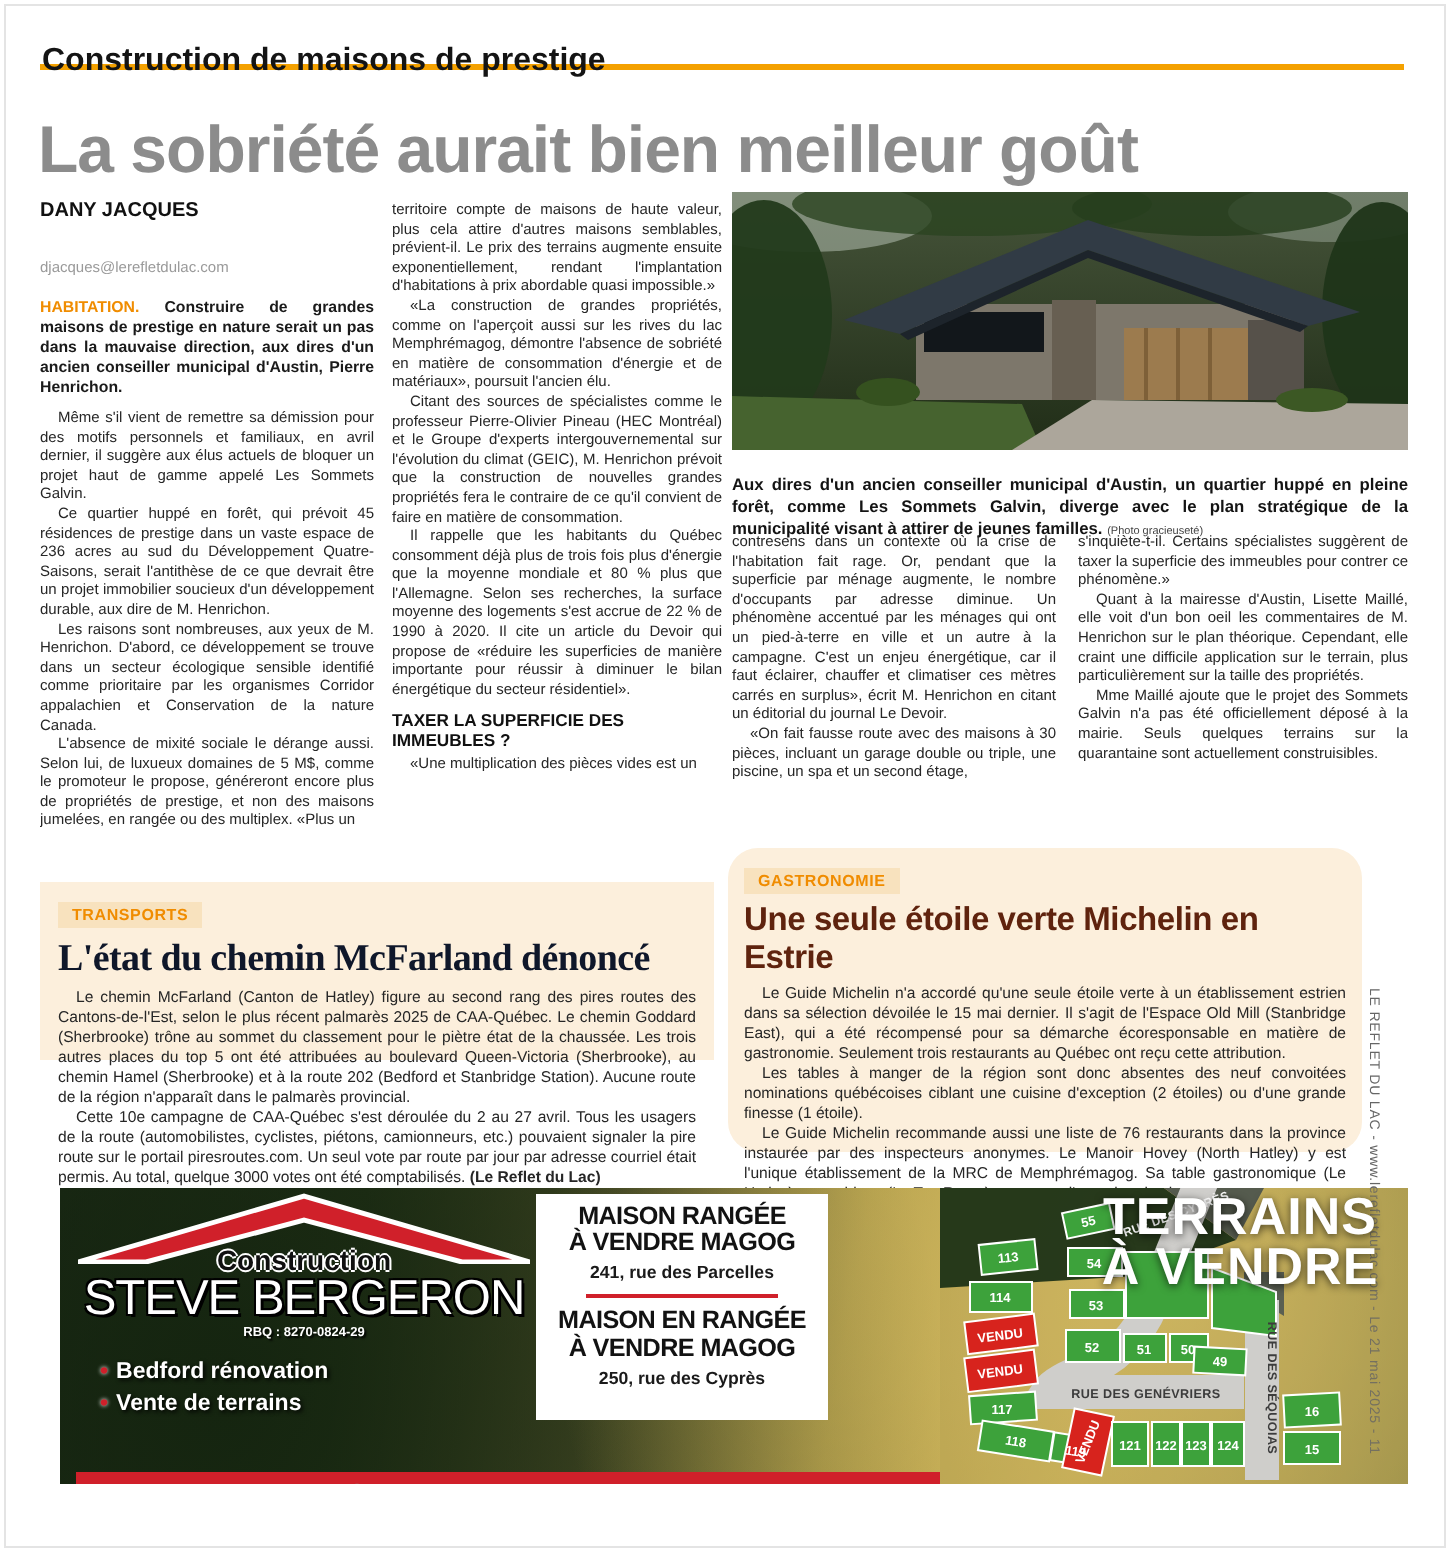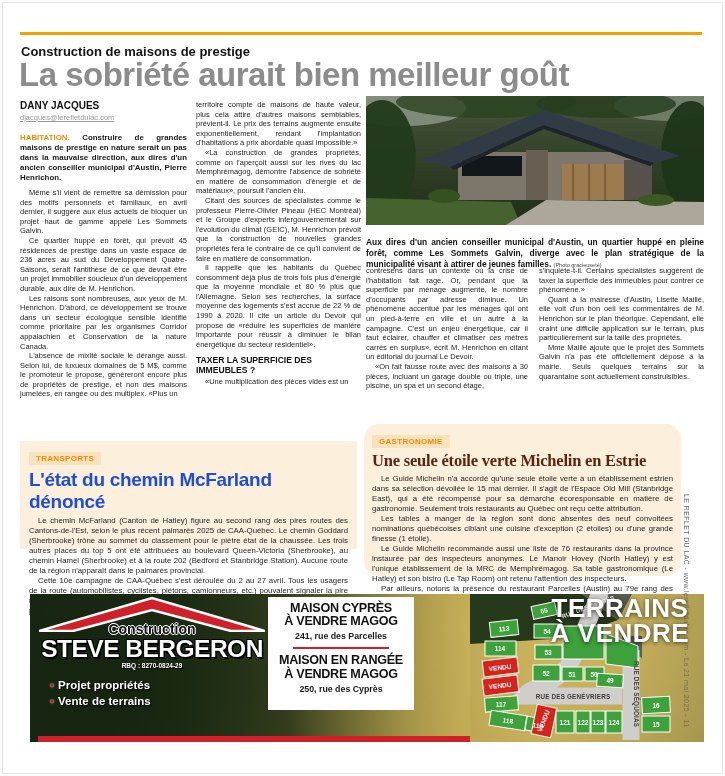--- a/index.html
+++ b/index.html
@@ -1,49 +1,49 @@
 <!DOCTYPE html>
 <html><head>
 <meta charset="utf-8">
 <style>
   html,body{margin:0;padding:0;background:#fff;}
   .page{position:relative;width:725px;height:776px;background:#ffffff;
         font-family:"Liberation Sans",sans-serif;overflow:hidden;color:#1c1c1c;}
   .frame{position:absolute;inset:2px;border:1px solid #e4e4e4;pointer-events:none;}
   .toprule{position:absolute;left:20px;top:32px;width:682px;height:3px;background:#F4A100;}
-  .kicker{position:absolute;left:21px;top:44px;font-size:13px;font-weight:800;color:#141414;}
+  .kicker{position:absolute;left:21px;top:22px;font-size:16px;font-weight:800;color:#141414;}
   .headline{position:absolute;left:19px;top:56px;font-size:33px;font-weight:800;color:#8c8c8c;letter-spacing:-0.5px;}
   .byline-name{font-size:10px;font-weight:800;color:#111;}
-  .byline-email{font-size:7.5px;color:#9a9a9a;margin-top:2px;margin-bottom:11px;text-decoration:underline;}
+  .byline-email{font-size:7.5px;color:#9a9a9a;margin-top:18px;margin-bottom:11px;}
   .col{position:absolute;overflow:hidden;}
   .body-p{font-size:7.5px;line-height:9.6px;text-align:justify;margin:0;color:#262626;}
   .indent{text-indent:9px;}
   .lede{font-size:7.9px;line-height:10px;font-weight:800;text-align:justify;margin:0 0 5px 0;color:#1a1a1a;}
   .lede-label{color:#F08C00;font-weight:800;}
   .subhead{font-size:8.6px;font-weight:800;margin:6px 0 2px 0;color:#111;}
   .photo{position:absolute;left:366px;top:96px;width:338px;height:129px;overflow:hidden;background:#2a3a22;}
   .caption{position:absolute;left:366px;top:229px;width:338px;font-size:8.4px;line-height:11px;
            font-weight:800;text-align:justify;color:#141414;}
   .caption-credit{font-size:5.5px;font-weight:400;color:#444;}
   .section{position:absolute;background:#FCEFDC;padding:6px 9px 7px 9px;box-sizing:border-box;}
   .sec-label{display:inline-block;background:#F8E2BE;color:#F08C00;font-weight:800;font-size:8px;
              padding:2px 7px;letter-spacing:0.3px;}
-  .sec-title-lg{font-size:19px;font-weight:800;color:#1d4ed8;margin:4px 0 3px 0;letter-spacing:-0.3px;}
-  .sec-title-md{font-size:16.5px;font-weight:800;color:#5F230E;margin:3px 0 3px 0;letter-spacing:-0.2px;font-family:Liberation Serif, serif;}
+  .sec-title-lg{font-size:19px;font-weight:800;color:#0f172a;margin:4px 0 3px 0;letter-spacing:-0.3px;font-family:Liberation Serif, serif;}
+  .sec-title-md{font-size:16.5px;font-weight:800;color:#5F230E;margin:3px 0 3px 0;letter-spacing:-0.2px;}
   .sec-p{font-size:7.8px;line-height:10px;text-align:justify;margin:0;color:#262626;}
   .sec-p .credit{font-weight:800;}
   .adstrip{position:absolute;left:30px;top:594px;width:674px;height:148px;overflow:hidden;
     background:
       radial-gradient(circle at 82% 30%, rgba(224,196,108,.8), rgba(224,196,108,0) 55%),
       radial-gradient(circle at 12% 70%, rgba(18,34,14,.85), rgba(18,34,14,0) 60%),
       linear-gradient(100deg,#1d2b17 0%,#263619 22%,#4c4f28 40%,#a2913f 58%,#c0a94e 76%,#7d7a3a 100%);}
   .bergeron{position:absolute;left:6px;top:2px;width:232px;text-align:center;color:#fff;}
   .construction{position:relative;margin-top:-15px;font-size:14px;font-weight:800;color:#101010;
       text-shadow:-1px 0 #fff,1px 0 #fff,0 -1px #fff,0 1px #fff;}
-  .steve{font-size:24.5px;font-weight:700;letter-spacing:-0.5px;line-height:24px;color:#fff;
+  .steve{font-size:24.5px;font-weight:400;letter-spacing:-0.5px;line-height:24px;color:#fff;
       text-shadow:1.5px 1.5px 0 #000,-1px -1px 0 #000,1px -1px 0 #000,-1px 1px 0 #000;}
   .rbq{font-size:6.5px;font-weight:700;color:#fff;text-shadow:1px 1px 1px #000;margin-top:1px;}
   .ad-bullets{margin:9px 0 0 14px;text-align:left;}
   .ad-bullet{font-size:11.5px;font-weight:800;color:#fff;line-height:15.5px;text-shadow:1px 1px 2px #000;}
   .dot{color:#D0202A;text-shadow:0 0 2px #fff;margin-right:4px;}
   .listingbox{position:absolute;left:238px;top:3px;width:146px;height:113px;background:#fff;
       text-align:center;padding:5px 4px;box-sizing:border-box;}
   .lst-title{font-size:12.6px;line-height:13.2px;font-weight:800;color:#121212;letter-spacing:-0.3px;}
   .lst-addr{font-size:8.8px;font-weight:700;color:#1a1a1a;margin-top:3px;}
   .red-div{width:70%;border:none;border-top:2px solid #D0202A;margin:6px auto 5px auto;}
@@ -128,21 +128,21 @@
     <p class="body-p">contresens dans un contexte où la crise de l'habitation fait rage. Or, pendant que la superficie par ménage augmente, le nombre d'occupants par adresse diminue. Un phénomène accentué par les ménages qui ont un pied-à-terre en ville et un autre à la campagne. C'est un enjeu énergétique, car il faut éclairer, chauffer et climatiser ces mètres carrés en surplus», écrit M. Henrichon en citant un éditorial du journal Le Devoir.</p>
     <p class="body-p indent">«On fait fausse route avec des maisons à 30 pièces, incluant un garage double ou triple, une piscine, un spa et un second étage,</p>
   </div>
 
   <div class="col" style="left:539px;top:266px;width:165px;height:168px;">
     <p class="body-p">s'inquiète-t-il. Certains spécialistes suggèrent de taxer la superficie des immeubles pour contrer ce phénomène.»</p>
     <p class="body-p indent">Quant à la mairesse d'Austin, Lisette Maillé, elle voit d'un bon oeil les commentaires de M. Henrichon sur le plan théorique. Cependant, elle craint une difficile application sur le terrain, plus particulièrement sur la taille des propriétés.</p>
     <p class="body-p indent">Mme Maillé ajoute que le projet des Sommets Galvin n'a pas été officiellement déposé à la mairie. Seuls quelques terrains sur la quarantaine sont actuellement construisibles.</p>
   </div>
 
-  <div class="section" style="left:20px;top:441px;width:337px;height:108px;">
+  <div class="section" style="left:20px;top:441px;width:337px;height:89px;">
     <span class="sec-label">TRANSPORTS</span>
     <div class="sec-title-lg">L'état du chemin McFarland dénoncé</div>
     <p class="sec-p indent">Le chemin McFarland (Canton de Hatley) figure au second rang des pires routes des Cantons-de-l'Est, selon le plus récent palmarès 2025 de CAA-Québec. Le chemin Goddard (Sherbrooke) trône au sommet du classement pour le piètre état de la chaussée. Les trois autres places du top 5 ont été attribuées au boulevard Queen-Victoria (Sherbrooke), au chemin Hamel (Sherbrooke) et à la route 202 (Bedford et Stanbridge Station). Aucune route de la région n'apparaît dans le palmarès provincial.</p>
     <p class="sec-p indent"><span>Cette 10e campagne de CAA-Québec s'est déroulée du 2 au 27 avril. Tous les usagers de la route (automobilistes, cyclistes, piétons, camionneurs, etc.) pouvaient signaler la pire route sur le portail piresroutes.com. Un seul vote par route par jour par adresse courriel était permis. Au total, quelque 3000 votes ont été comptabilisés.</span> <span class="credit">(Le Reflet du Lac)</span></p>
   </div>
 
   <div class="section" style="left:364px;top:424px;width:317px;height:152px;padding-left:8px;padding-right:8px;border-radius:15px;">
     <span class="sec-label">GASTRONOMIE</span>
     <div class="sec-title-md">Une seule étoile verte Michelin en Estrie</div>
     <p class="sec-p indent">Le Guide Michelin n'a accordé qu'une seule étoile verte à un établissement estrien dans sa sélection dévoilée le 15 mai dernier. Il s'agit de l'Espace Old Mill (Stanbridge East), qui a été récompensé pour sa démarche écoresponsable en matière de gastronomie. Seulement trois restaurants au Québec ont reçu cette attribution.</p>
@@ -154,27 +154,27 @@
   <div class="adstrip">
 
     <div class="bergeron">
       <svg width="226" height="36" viewBox="0 0 226 36">
         <polygon points="0,35 113,2 226,35 192,35 113,14 34,35" fill="#D0202A" stroke="#ffffff" stroke-width="2.5"></polygon>
       </svg>
       <div class="construction">Construction</div>
       <div class="steve">STEVE BERGERON</div>
       <div class="rbq">RBQ : 8270-0824-29</div>
       <div class="ad-bullets">
-        <div class="ad-bullet"><span class="dot">•</span><span>Projet propriétés</span></div>
+        <div class="ad-bullet"><span class="dot">•</span><span>Bedford rénovation</span></div>
         <div class="ad-bullet"><span class="dot">•</span><span>Vente de terrains</span></div>
       </div>
     </div>
 
     <div class="listingbox">
-      <div class="lst-title">MAISON CYPRÈS</div>
+      <div class="lst-title">MAISON RANGÉE</div>
       <div class="lst-title">À VENDRE MAGOG</div>
       <div class="lst-addr">241, rue des Parcelles</div>
       <hr class="red-div">
       <div class="lst-title">MAISON EN RANGÉE</div>
       <div class="lst-title">À VENDRE MAGOG</div>
       <div class="lst-addr">250, rue des Cyprès</div>
     </div>
 
     <div class="redbar">
       <span>819 868.7888</span><span class="sep">|</span><span>www.constructionstevebergeron.com</span>

